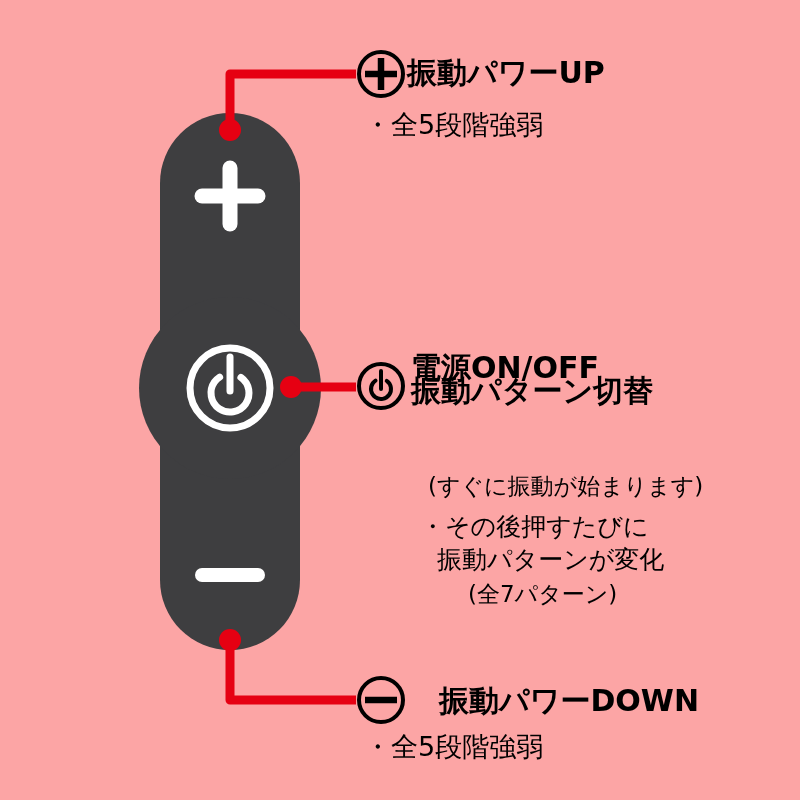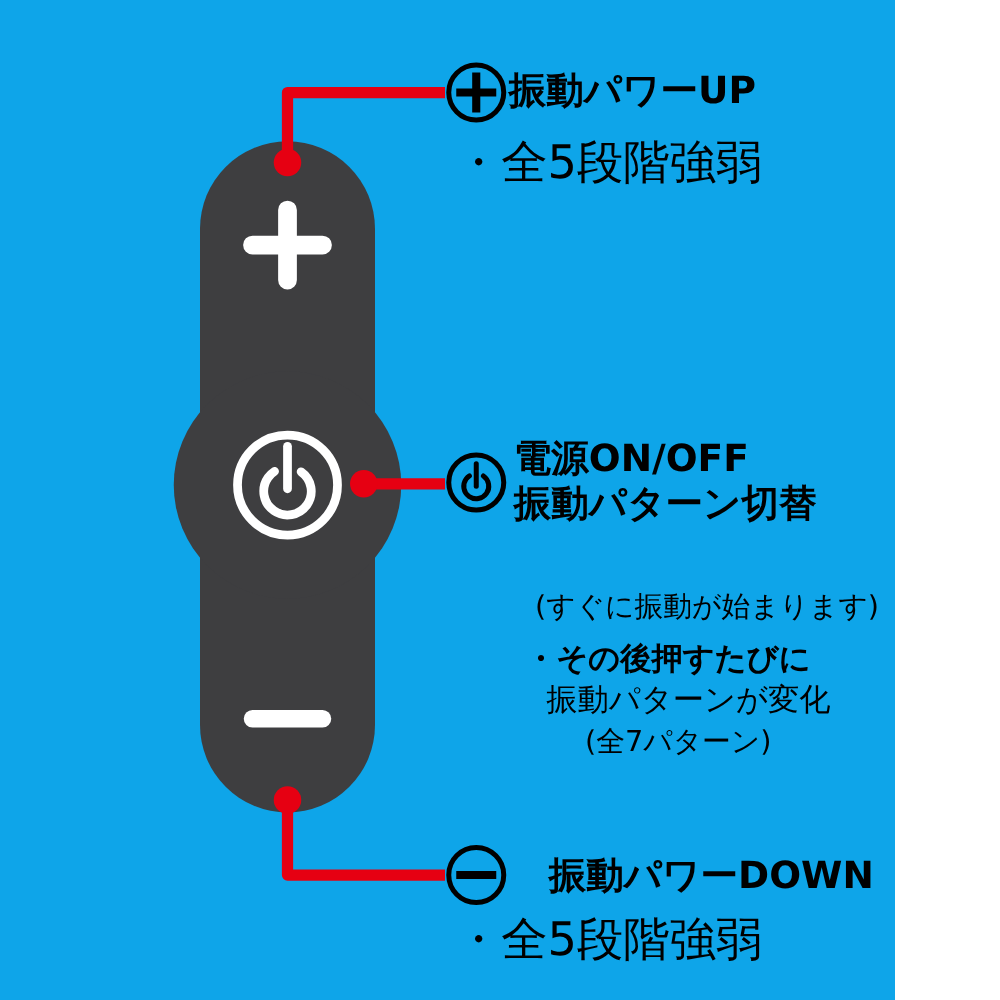--- a/index.html
+++ b/index.html
@@ -8,42 +8,42 @@
   }
   body {
     width: 800px;
     height: 800px;
     background: #ffffff;
     font-family: "DejaVu Sans", "Liberation Sans", sans-serif;
     color: #000000;
   }
   .stage {
     position: relative;
-    width: 716px;
+    width: 800px;
     height: 800px;
     overflow: hidden;
-    background: #0ea5e9;
+    background: #fca5a5;
   }
   svg.layer {
     position: absolute;
     left: 0;
     top: 0;
   }
   .txt {
     position: absolute;
     white-space: nowrap;
     line-height: 1.15;
     color: #000;
   }
   .title {
     font-weight: bold;
     font-size: 30px;
   }
   .note {
-    font-size: 37px;
+    font-size: 27px;
   }
   .bullet {
     font-size: 25px;
   }
   .subnote {
     font-size: 23px;
   }
 </style>
 </head>
 <body>
@@ -102,24 +102,24 @@
     <g fill="none" stroke="#000000">
       <circle cx="381" cy="700" r="22" stroke-width="4"></circle>
       <path d="M365 700 H397" stroke-width="6.5"></path>
     </g>
   </svg>
 
   <div class="txt title" style="left:407px; top:56px;">振動パワーUP</div>
   <div class="txt note" style="left:364px; top:109px;">・全5段階強弱</div>
 
   <div class="txt title" style="left:411px; top:351px;">電源ON/OFF</div>
-  <div class="txt title" style="left:411px; top:387px;">振動パターン切替</div>
+  <div class="txt title" style="left:411px; top:374px;">振動パターン切替</div>
 
   <div class="txt subnote" style="left:428px; top:473px;">(すぐに振動が始まります)</div>
 
-  <div class="txt bullet" style="left:420px; top:513px;font-weight:bold;">・その後押すたびに</div>
+  <div class="txt bullet" style="left:420px; top:513px;">・その後押すたびに</div>
   <div class="txt bullet" style="left:437px; top:546px;">振動パターンが変化</div>
   <div class="txt subnote" style="left:428px; top:581px;margin-left:40px;">(全7パターン)</div>
 
   <div class="txt title" style="left:407px; top:684px;margin-left:32px;">振動パワーDOWN</div>
   <div class="txt note" style="left:364px; top:731px;">・全5段階強弱</div>
 
 </div>
 
 </body></html>

